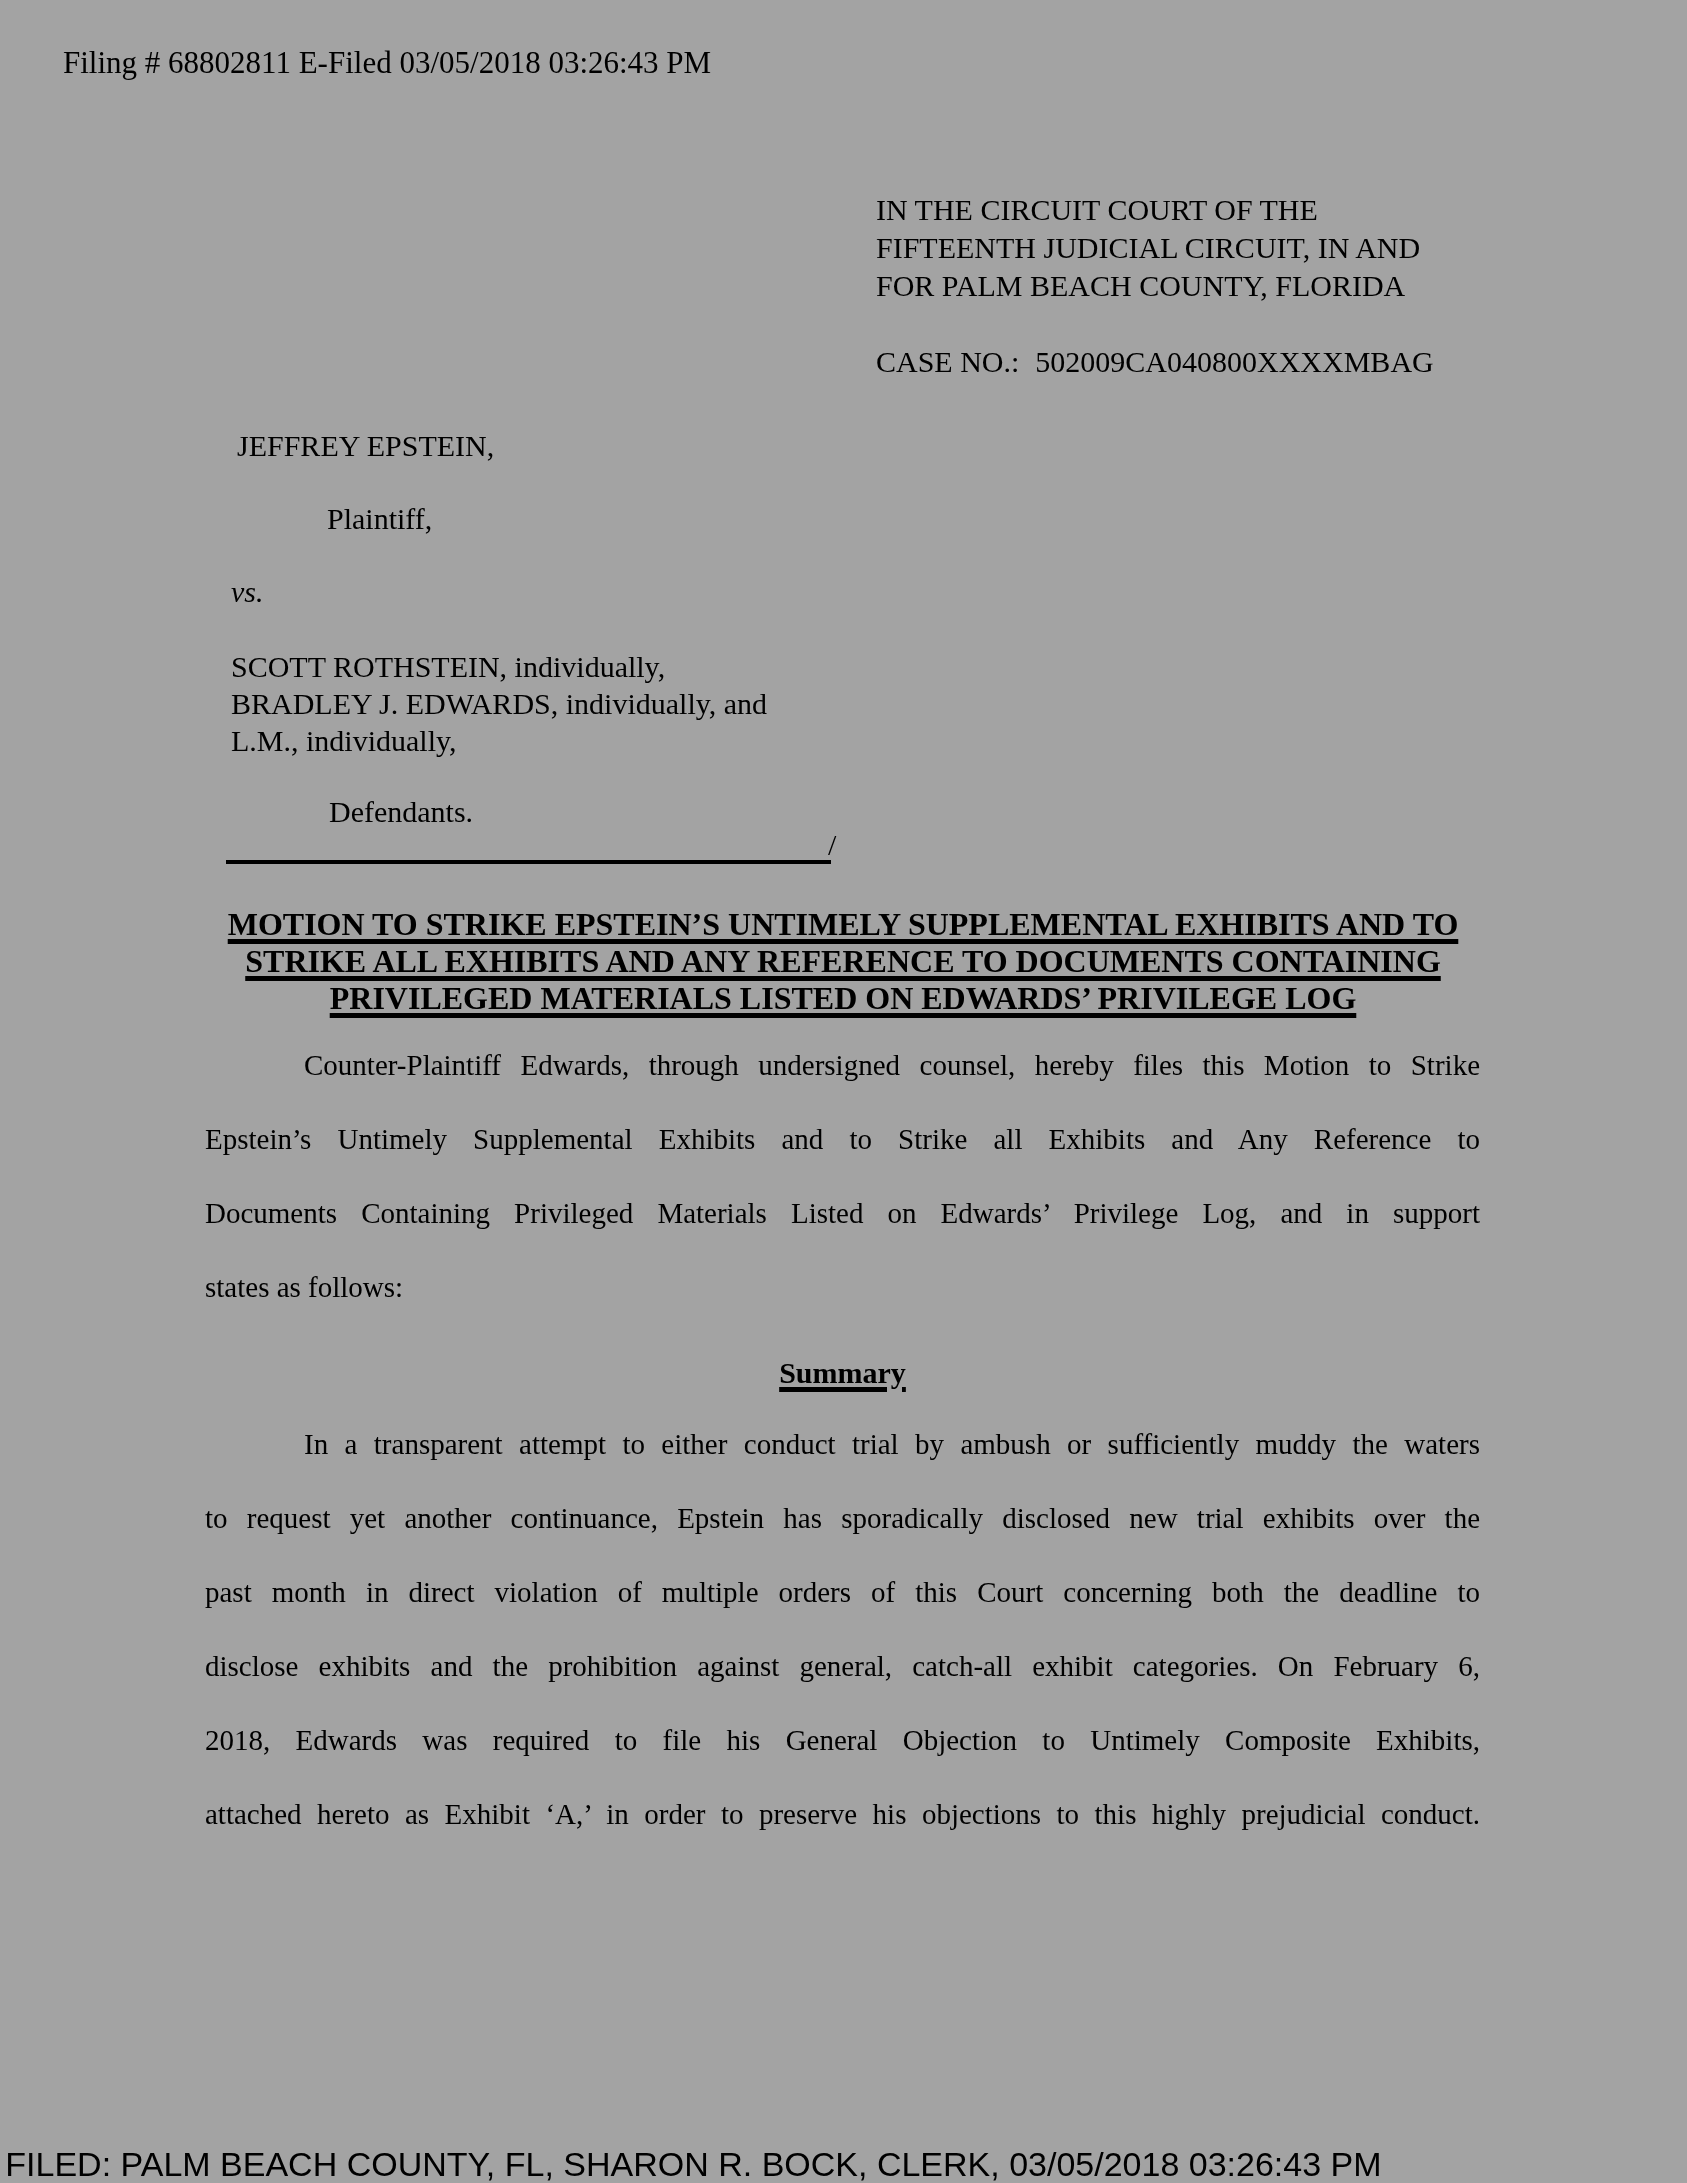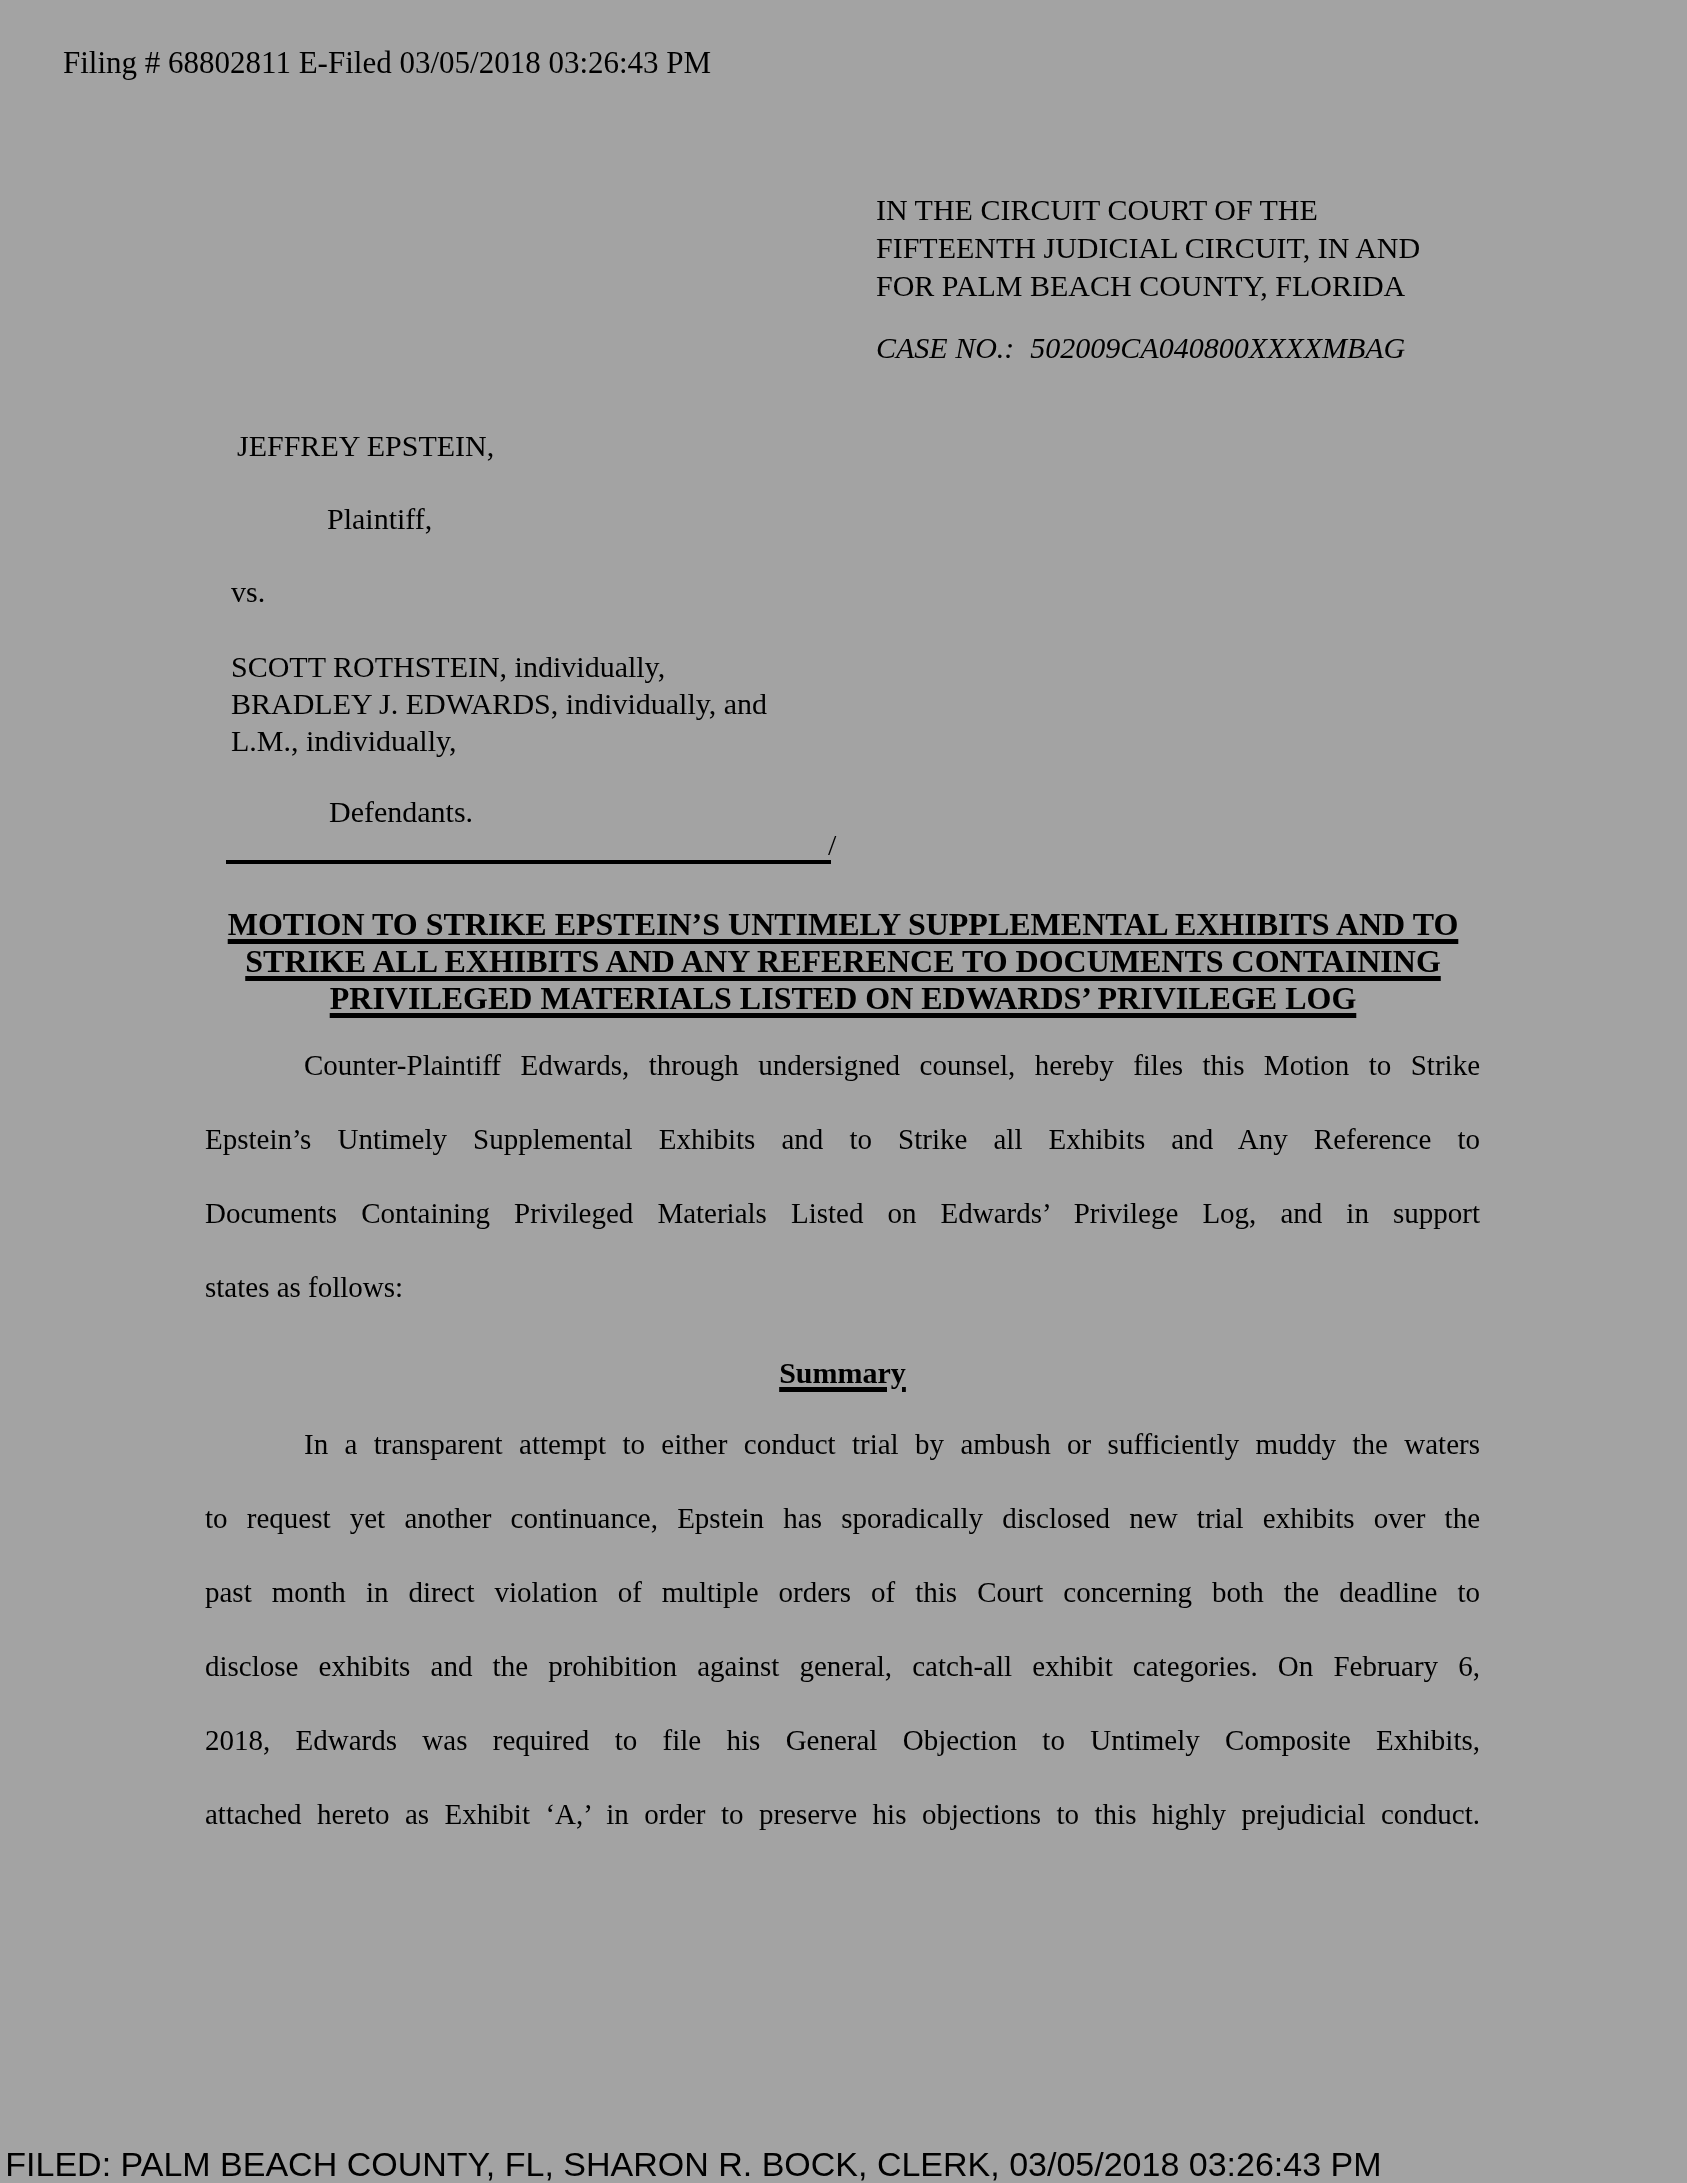--- a/index.html
+++ b/index.html
@@ -20,28 +20,28 @@
     font-size:31px; line-height:1.2;
     white-space:nowrap;
   }
 
   
   .court-block{
     left:876px; top:191px;
     width:748px;
     font-size:30px; line-height:38px;
   }
-  .case-line{margin-top:24px; white-space:nowrap;font-style:italic;}
+  .case-line{margin-top:38px; white-space:nowrap;}
   .case-num{margin-left:16px;}
 
   
   .party{font-size:30px; line-height:1.2; white-space:nowrap;}
   .p-jeffrey{left:237px; top:428px;}
   .p-plaintiff{left:327px; top:501px;text-align:right;}
-  .p-vs{left:231px; top:574px;}
+  .p-vs{left:231px; top:574px;font-style:italic;}
   .p-defs{left:231px; top:648px; font-size:30px; line-height:37px; white-space:nowrap;}
   .p-defendants{left:329px; top:794px;}
 
   .caption-separator{
     left:226px; top:860px;
     width:605px; height:0;
     border-top:4.6px solid #000;
   }
   .caption-slash{left:828px; top:830px; font-size:30px; line-height:1;}
 

